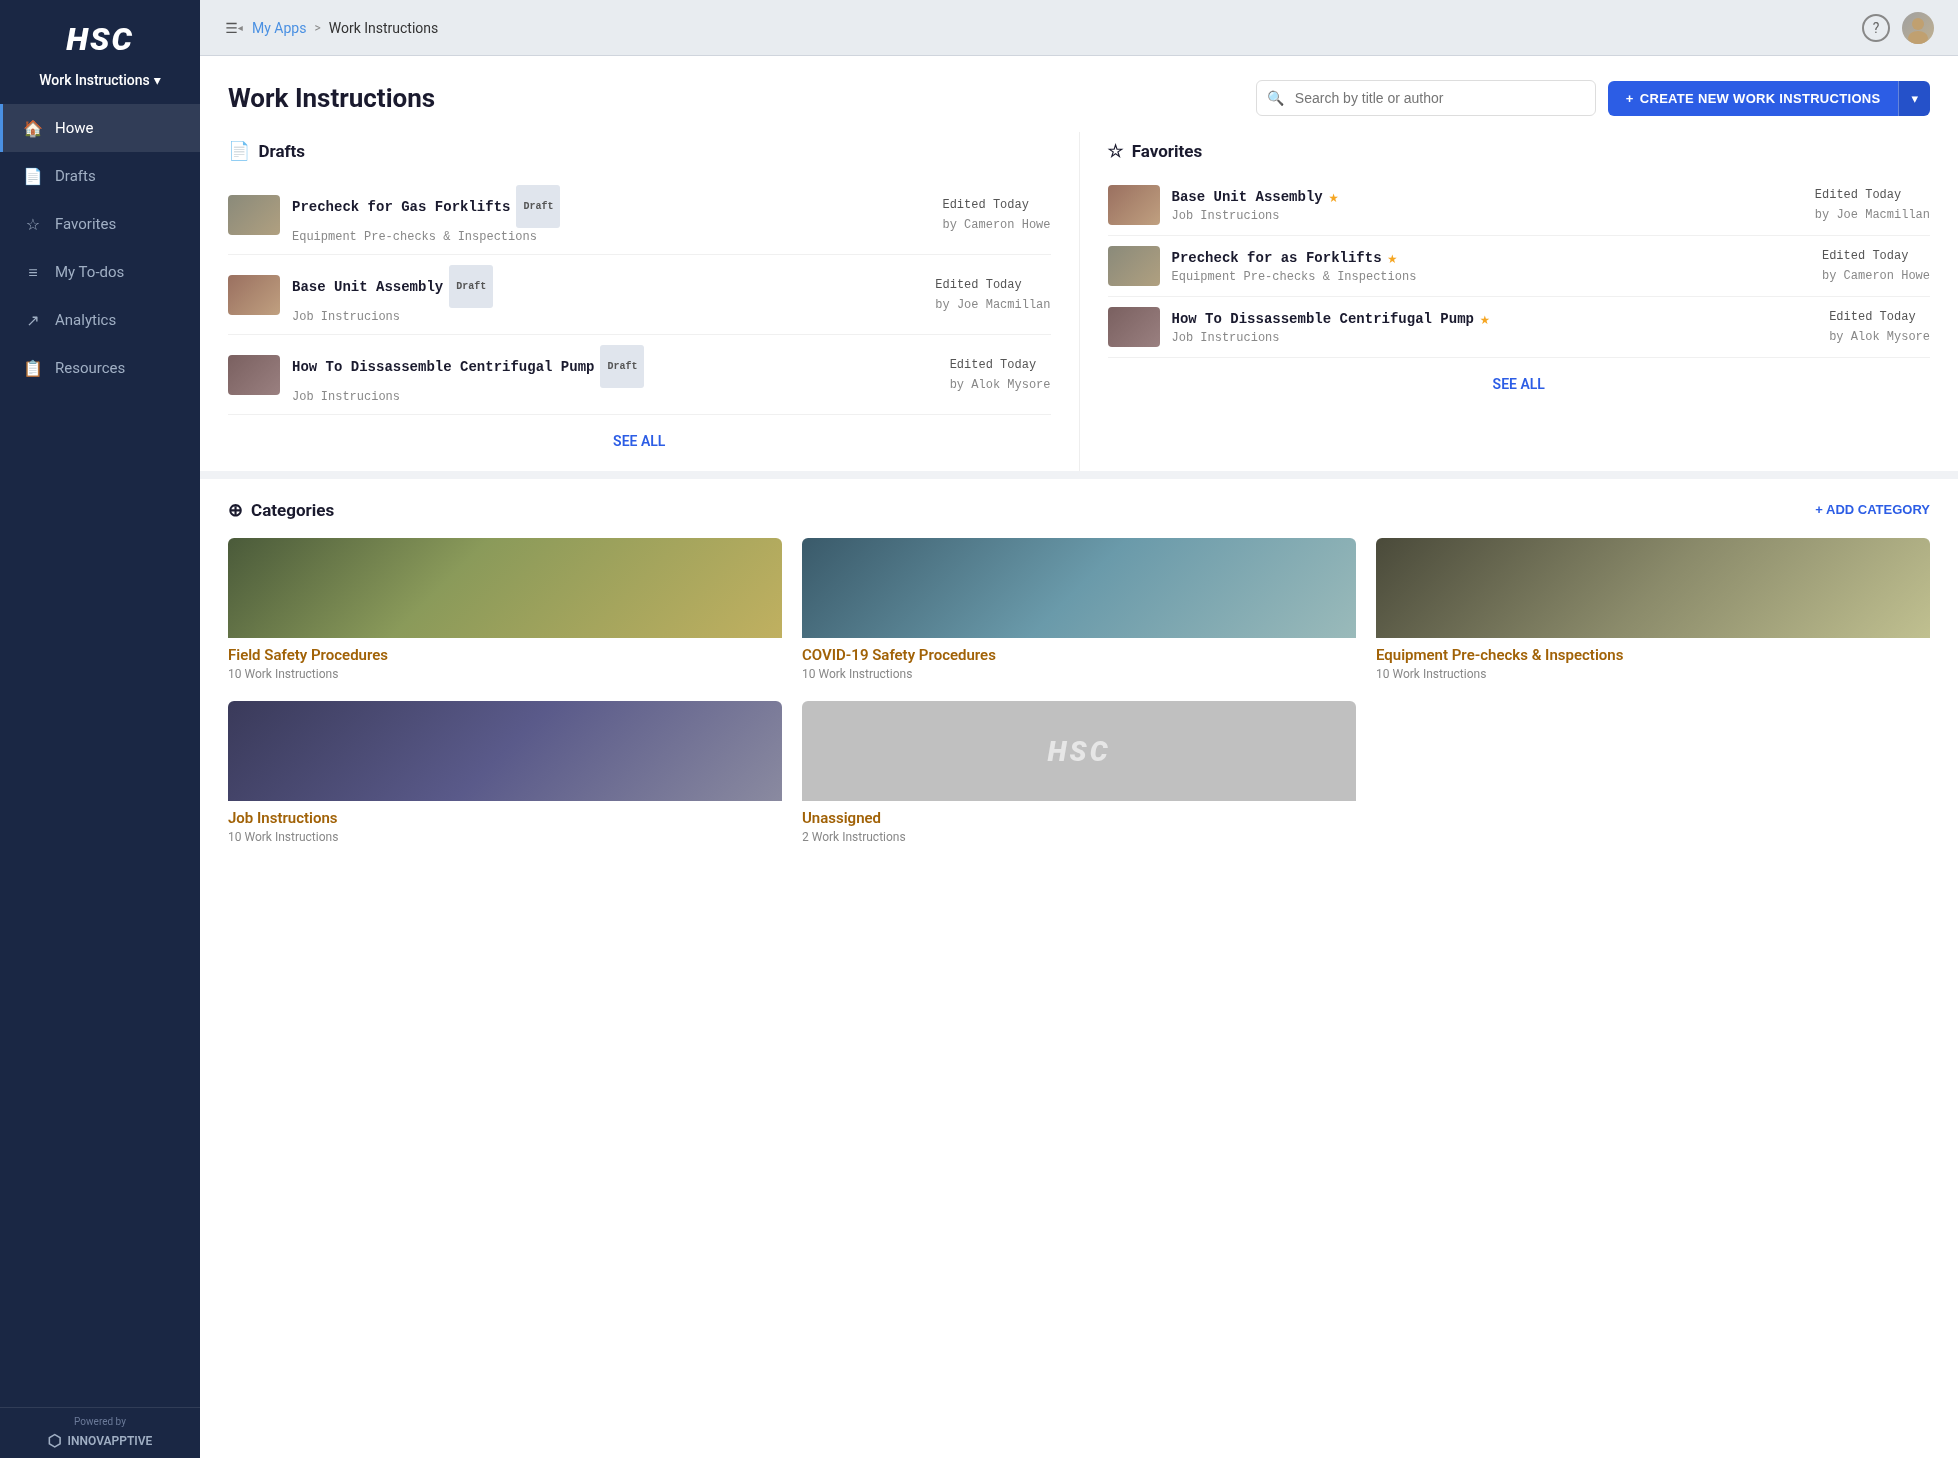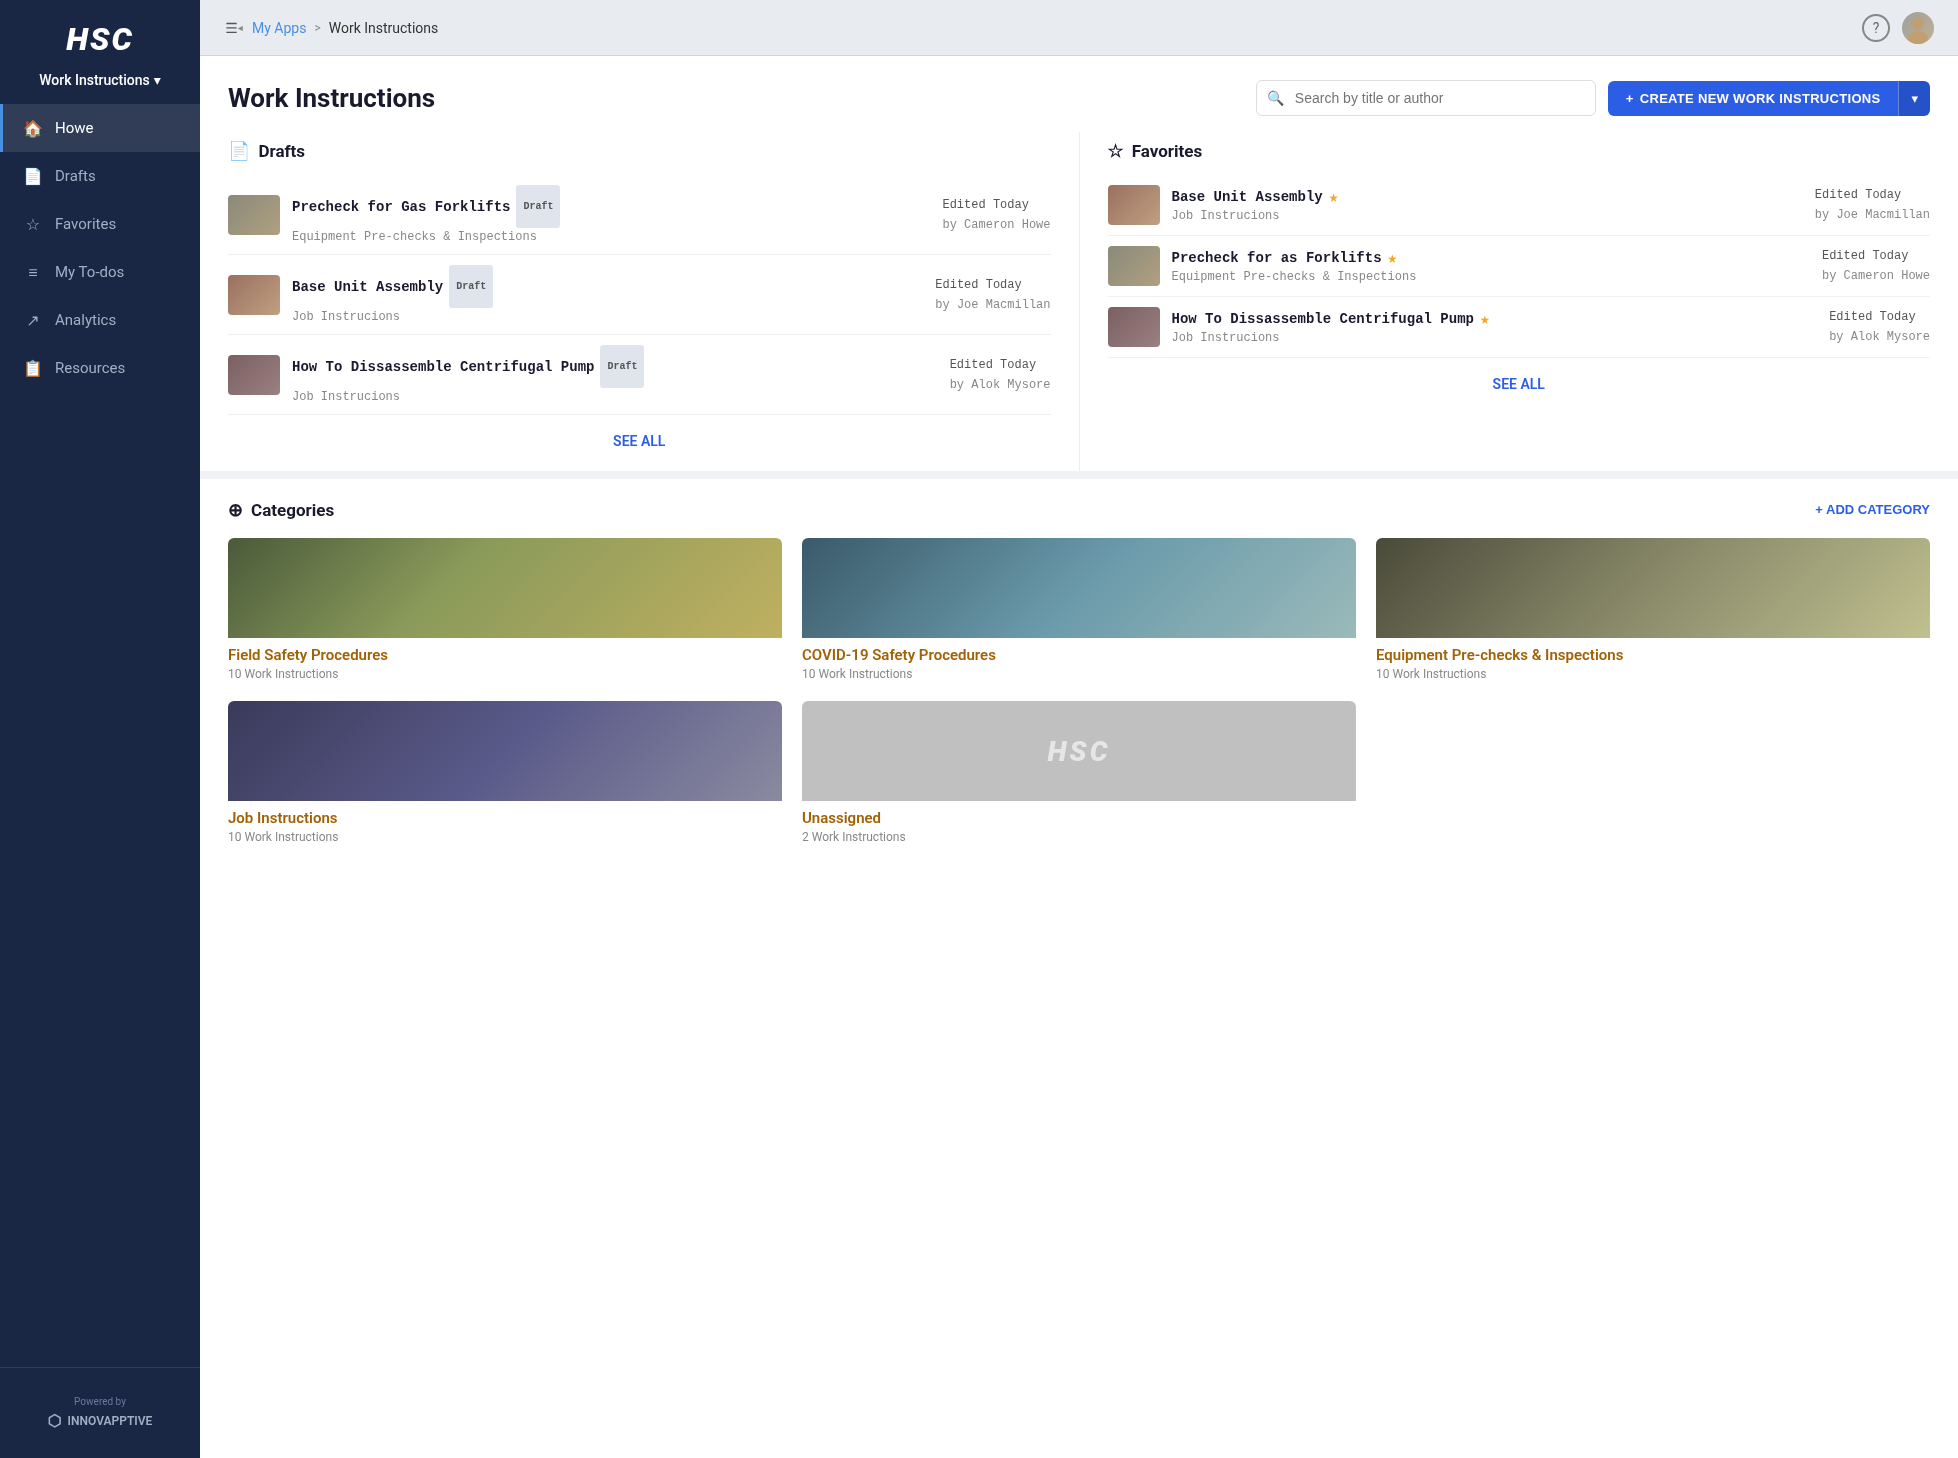--- a/index.html
+++ b/index.html
@@ -61,21 +61,21 @@
     }
     .nav-icon {
       width: 20px;
       height: 20px;
       display: flex;
       align-items: center;
       justify-content: center;
       font-size: 16px;
     }
     .sidebar-footer {
-      padding: 28px;
+      padding: 8px;
       border-top: 1px solid rgba(255,255,255,0.1);
       display: flex;
       flex-direction: column;
       align-items: center;
       gap: 4px;
     }
     .powered-by { font-size: 10px; color: #6b7a99; }
     .innovapptive-logo {
       display: flex;
       align-items: center;

